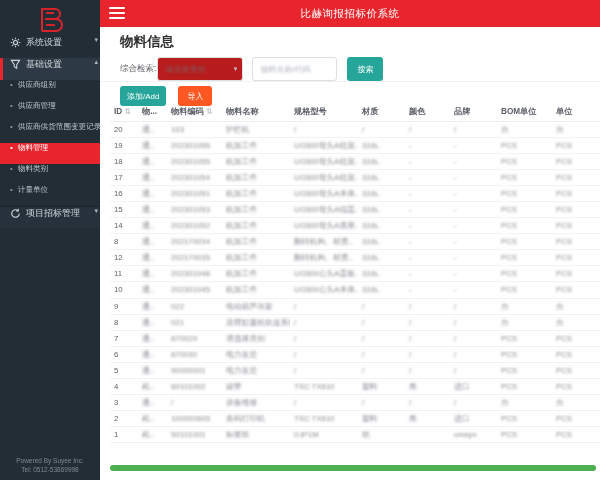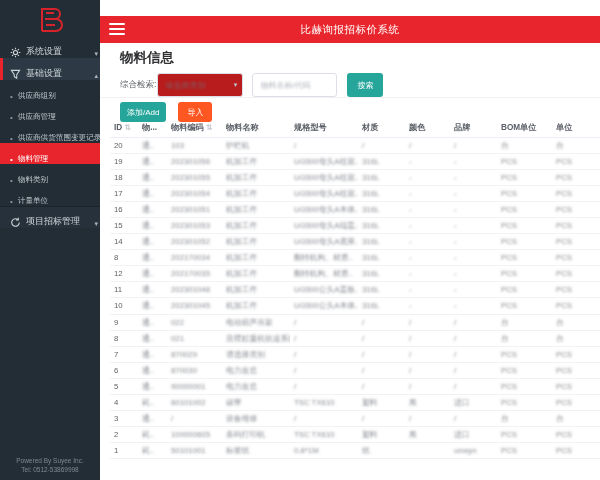--- a/index.html
+++ b/index.html
@@ -6,38 +6,38 @@
   html,body { width:600px; height:480px; overflow:hidden;
     font-family:"Liberation Sans","DejaVu Sans",sans-serif; background:#fff; }
   .app { position:relative; width:600px; height:480px; }
 
   
   .sidebar { position:absolute; left:0; top:0; width:100px; height:480px;
     background:#232d36; overflow:hidden; }
   .logo-wrap { position:absolute; left:0; top:4px; width:100px; height:32px;
     display:flex; align-items:center; justify-content:center; }
   .menu { position:absolute; left:0; top:36px; width:100px; }
-  .menu-item { position:relative; width:105px; display:flex; align-items:flex-end;
+  .menu-item { position:relative; width:105px; display:flex; align-items:flex-start;
     color:#cfd6da; cursor:pointer; }
   .menu-group { height:22px; font-size:9px; padding-left:9px; }
   .menu-group .g-icon { width:12px; height:12px; margin-right:5px; flex:0 0 auto;
     display:flex; align-items:center; justify-content:center; }
   .menu-group .caret { position:absolute; right:7px; font-size:7px; color:#aab4ba; }
   .group-open { background:#2d3a45; border-left:3px solid #e8252c; padding-left:6px; }
   .group-last { border-top:1px solid #1b242b; background:#26313b; }
   .menu-sub { height:21px; font-size:7.6px; padding-left:10px; color:#bfc8cc;
     white-space:nowrap; }
   .menu-sub .dot { font-size:8px; margin-right:5px; color:#8d979d; }
   .menu-sub.active { background:#e8252c; color:#fff; }
   .menu-sub.active .dot { color:#fff; }
   .side-footer { position:absolute; left:0; bottom:6px; width:100px;
     text-align:center; color:#7d8a91; font-size:6.5px; line-height:9px; }
 
   
-  .main { position:absolute; left:100px; top:16px; width:500px; height:352px; background:#fff; }
+  .main { position:absolute; left:100px; top:0; width:500px; height:352px; background:#fff; }
   .topbar { position:absolute; left:0; top:0; width:500px; height:27px; background:#e8252c; }
   .hamburger { position:absolute; left:9px; top:7px; width:16px; height:13px; cursor:pointer; }
   .hamburger i { display:block; height:2px; background:#fff; margin-bottom:3px; border-radius:1px; }
   .topbar-title { position:absolute; left:0; right:0; top:0; height:27px; line-height:27px;
     text-align:center; color:#fff; font-size:10.5px; letter-spacing:.5px; }
 
   .page-title { position:absolute; left:20px; top:33px; font-size:13.5px;
     font-weight:600; color:#303133; }
 
   .search-row { position:absolute; left:20px; top:57px; height:24px; display:flex;

